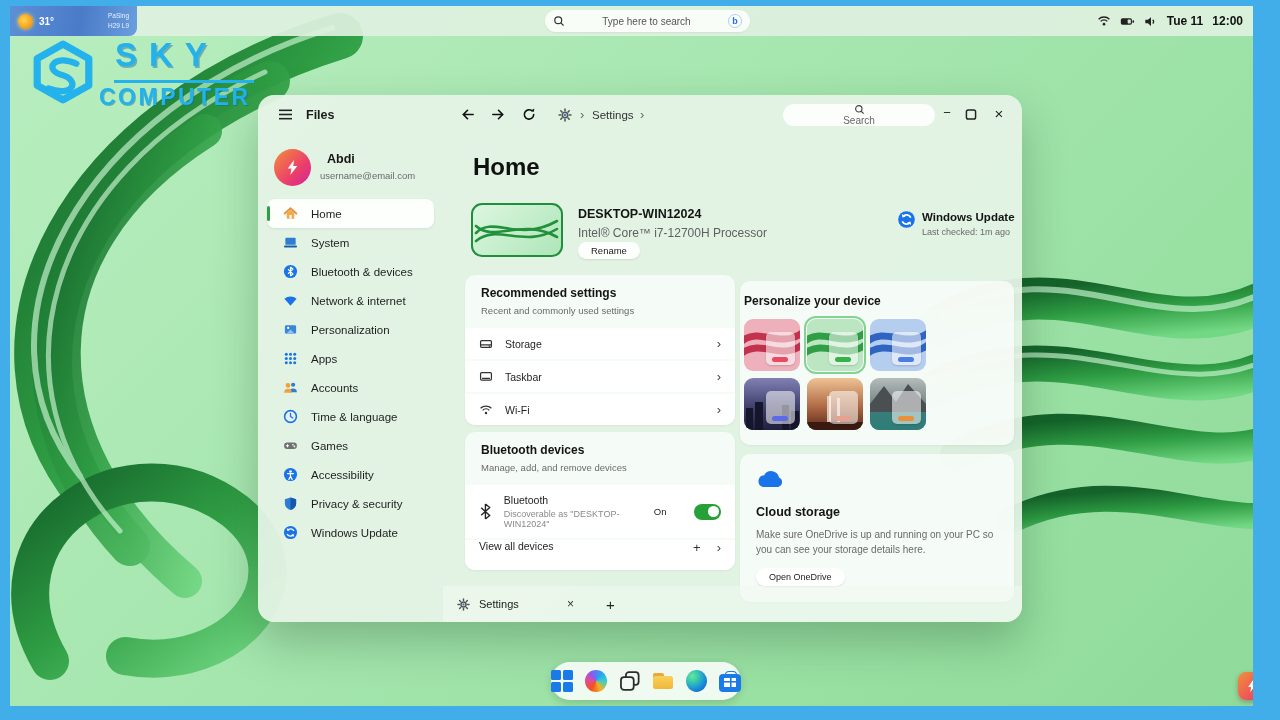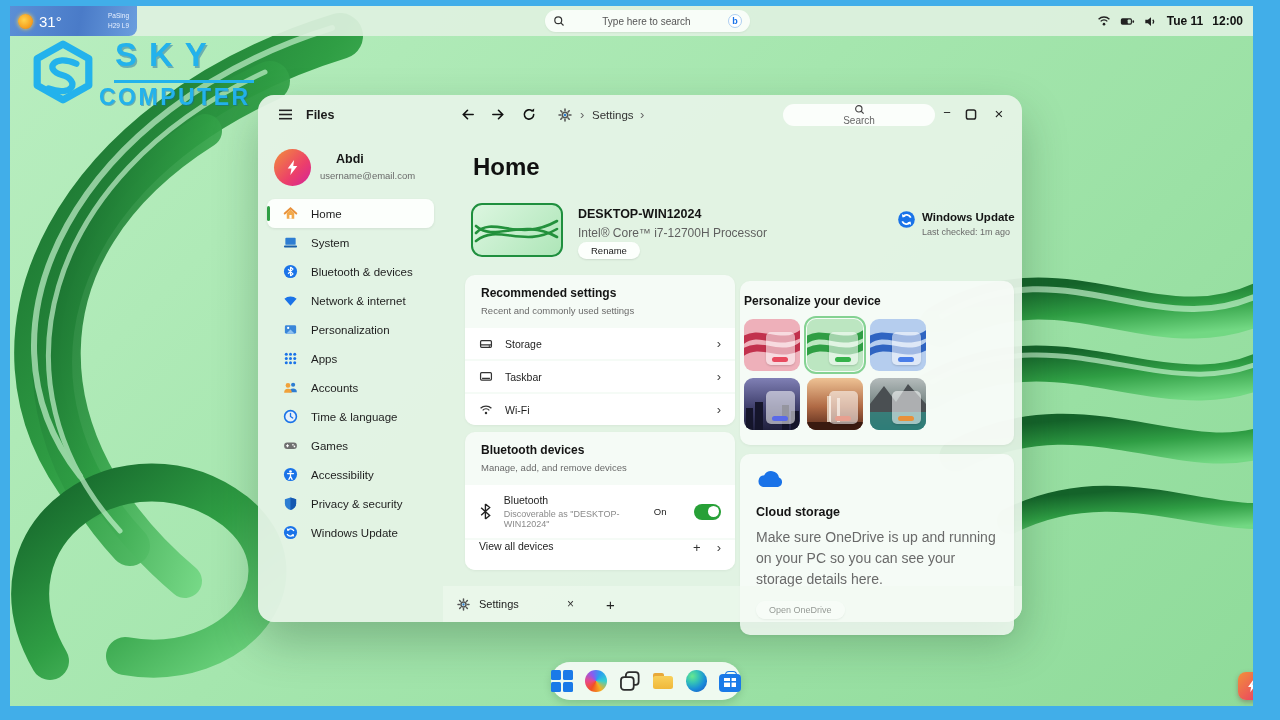--- a/index.html
+++ b/index.html
@@ -10,21 +10,21 @@
   .wallpaper { position:absolute; inset:0; }
 
   
   .topbar { position:absolute; left:0; top:0; width:100%; height:30px;
             background:rgba(222,241,224,0.92); }
   .weather { position:absolute; left:0; top:0; width:127px; height:30px; cursor:default;
              background:linear-gradient(100deg,#5b8fd6,#4a7bc8 55%,#6b9ede);
              border-radius:0 0 8px 0; display:flex; align-items:center; padding:0 8px; gap:6px; }
   .sun { width:15px; height:15px; border-radius:50%;
          background:radial-gradient(circle at 40% 40%, #ffd34d, #f59a1a 70%); box-shadow:0 0 4px #ffd34d; }
-  .w-temp { color:#fff; font-size:15px; font-weight:normal; }
+  .w-temp { color:#fff; font-size:10px; font-weight:bold; }
   .w-meta { margin-left:auto; text-align:right; color:#e8f0ff; font-size:6.5px; line-height:1.5; }
   .search-pill { position:absolute; left:535px; top:4px; width:205px; height:22px; border-radius:11px;
                  background:rgba(253,255,253,0.85); display:flex; align-items:center; padding:0 8px;
                  box-shadow:0 1px 2px rgba(0,0,0,0.06); }
   .search-pill .ph { flex:1; text-align:center; font-size:10px; color:#555; }
   .bing { width:14px; height:14px; border-radius:50%; background:#fff; border:1px solid #aecff0;
           display:flex; align-items:center; justify-content:center; font-size:9px; color:#1a73e8; font-weight:bold; }
   .tray { position:absolute; right:10px; top:0; height:30px; display:flex; align-items:center; gap:9px; }
   .tray svg { display:block; }
   .tray-text { font-size:12px; font-weight:600; color:#111; }
@@ -50,21 +50,21 @@
   .tb-search { position:absolute; left:525px; top:9px; width:152px; height:22px; border-radius:11px;
                background:rgba(255,255,255,0.85); display:flex; align-items:center; padding:0 10px;flex-direction:column; }
   .tb-search .ph { flex:1; text-align:center; font-size:10px; color:#666; }
   .winctl { position:absolute; top:10px; font-size:13px; color:#222; cursor:pointer; width:18px; text-align:center; }
 
   
   .sidebar { position:absolute; left:0; top:40px; width:185px; bottom:0; }
   .avatar { position:absolute; left:16px; top:14px; width:37px; height:37px; border-radius:50%;
             background:linear-gradient(135deg,#f2903a 0%, #ec3f6a 60%, #d3239a 100%);
             display:flex; align-items:center; justify-content:center; }
-  .user-name { position:absolute; left:78px; top:17px; font-size:12.5px; font-weight:bold; color:#151515; }
+  .user-name { position:absolute; left:69px; top:17px; font-size:12.5px; font-weight:bold; color:#151515; }
   .user-email { position:absolute; left:62px; top:35px; font-size:9.5px; color:#6a6a6a; }
   .nav { position:absolute; left:0; top:64px; right:0; }
   .nav-item { position:relative; height:29px; margin:0 9px; display:flex; align-items:center;
               padding-left:16px; gap:13px; border-radius:8px; cursor:pointer; }
   .nav-item .lbl { font-size:11.5px; color:#1e1e1e; }
   .nav-item.active { background:rgba(253,255,253,0.95); box-shadow:0 1px 3px rgba(0,0,0,0.08); }
   .nav-item.active::before { content:""; position:absolute; left:0px; top:7px; width:3px; height:15px;
                              border-radius:2px; background:#2e9e44; }
   .nav-item svg { flex:0 0 auto; }
 
@@ -117,21 +117,21 @@
   .tile .frost { position:absolute; left:22px; top:13px; width:29px; height:33px; border-radius:5px;
                  background:rgba(255,255,255,0.55); box-shadow:0 1px 2px rgba(0,0,0,0.15); }
   .tile .pill { position:absolute; left:28px; top:38px; width:16px; height:5px; border-radius:3px; }
   .t-red { background:#eeb0ba; } .t-green { background:#bce6c1; } .t-blue { background:#b5cdee; }
   .t-night { background:linear-gradient(#8080b5 0%, #41416e 55%, #20203d 100%); }
   .t-fall { background:linear-gradient(#eec294 0%, #b06a45 55%, #57291a 100%); }
   .t-mount { background:linear-gradient(#b5bcbc 0%, #70807e 55%, #2e7d78 100%); }
 
   .cloud-card { margin-top:9px; padding:15px 16px 16px; }
   .cloud-title { font-size:12.5px; font-weight:bold; color:#141414; margin-top:12px; }
-  .cloud-desc { font-size:14px; color:#6a6a6a; line-height:1.5; margin-top:8px; }
+  .cloud-desc { font-size:10px; color:#6a6a6a; line-height:1.5; margin-top:8px; }
   .cloud-btn { display:inline-block; margin-top:11px; padding:4px 13px; border-radius:10px;
                background:rgba(255,255,255,0.98); font-size:9px; color:#222; cursor:pointer;
                box-shadow:0 1px 2px rgba(0,0,0,0.12); }
 
   
   .tabbar { position:absolute; left:185px; bottom:0; right:0; height:36px;
             background:rgba(240,250,241,0.55); border-radius:0 0 16px 0; display:flex; align-items:center; }
   .tab { display:flex; align-items:center; gap:9px; padding:0 14px; height:100%; width:145px; }
   .tab .lbl { font-size:11px; color:#1b1b1b; }
   .tab .x { margin-left:auto; font-size:12px; color:#333; cursor:pointer; }

